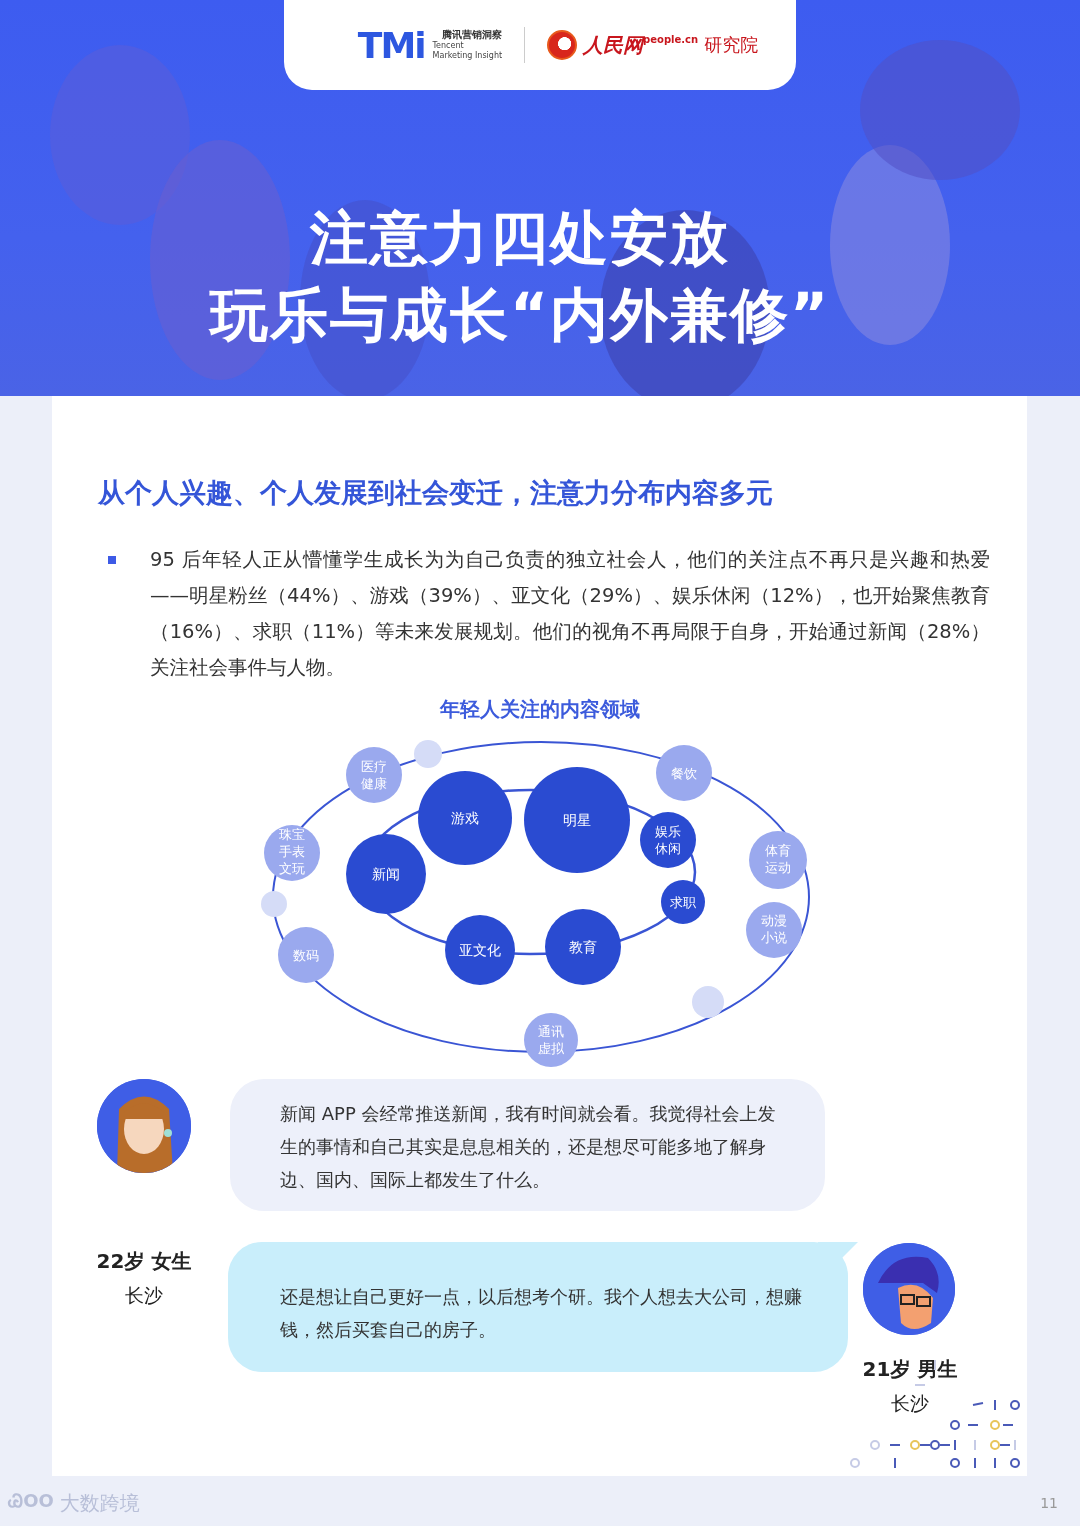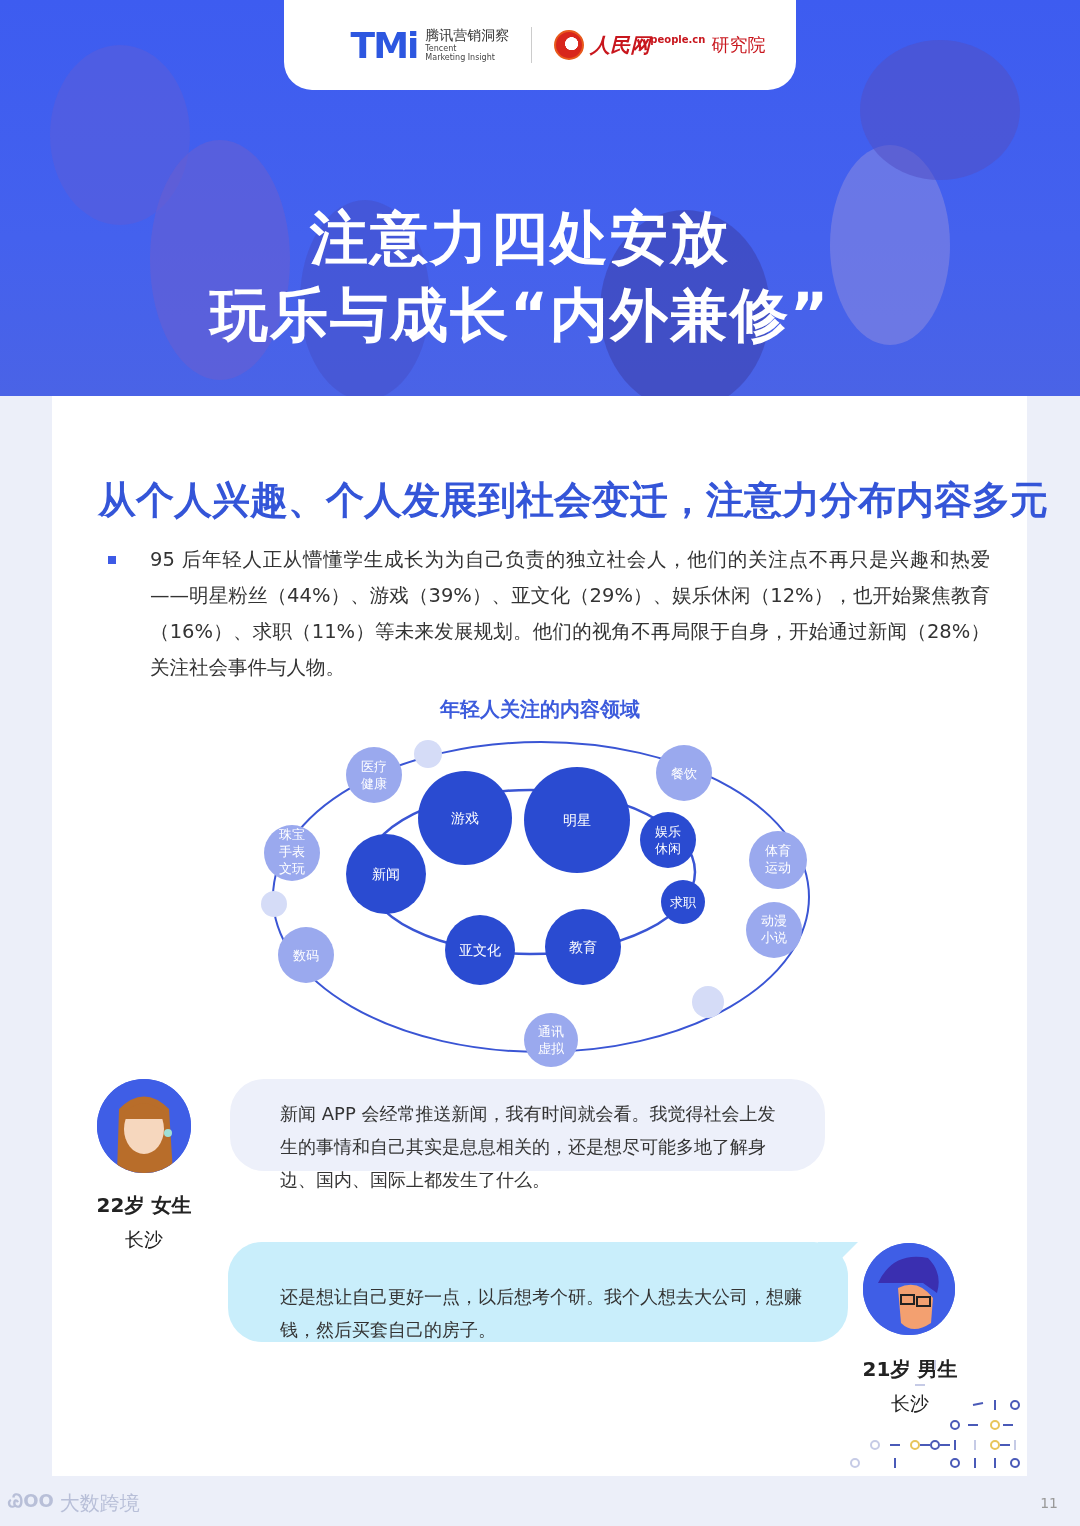--- a/index.html
+++ b/index.html
@@ -17,21 +17,21 @@
   .hero .figure { position:absolute; border-radius:50%; opacity:.55; }
   .logo-card {
     position:absolute; left:284px; top:-20px; width:512px; height:110px;
     background:#fff; border-radius:0 0 28px 28px;
     display:flex; align-items:center; justify-content:center; gap:22px;
     padding-top:20px;
   }
   .tmi { display:flex; align-items:center; gap:8px;margin-left:36px; }
   .tmi-mark { font-family:"DejaVu Sans",sans-serif; font-weight:bold; font-size:36px; color:#2d57e0; letter-spacing:-2px; position:relative; }
   .tmi-text { display:flex; flex-direction:column; font-size:8px; color:#444; line-height:1.2; }
-  .tmi-text .cn { font-size:14px; font-weight:normal; color:#333; }
+  .tmi-text .cn { font-size:10px; font-weight:bold; color:#333;text-align:right; }
   .logo-divider { width:1px; height:36px; background:#ccc; }
   .people { display:flex; align-items:center; gap:6px; }
   .people-icon { width:30px; height:30px; border-radius:50%; background:radial-gradient(circle at 60% 45%, #fff 0 30%, #d8261c 32% 100%); border:2px solid #e8591c; }
   .people-text { display:flex; flex-direction:row; line-height:1; }
   .people-text .brand { font-family:"DejaVu Serif",serif; font-style:italic; font-size:20px; color:#c8161d; font-weight:bold; }
   .people-text .url { font-size:10px; color:#c8161d; font-weight:bold; }
   .people .inst { font-size:18px; color:#c8161d; margin-left:0; }
 
   .section-tag {
     position:absolute; left:340px; top:143px; font-size:28px; color:#fff;
@@ -43,51 +43,51 @@
     color:#fff; font-weight:bold; font-size:58px; letter-spacing:2px;
   }
   .hero-title.l1 { top:200px; }
   .hero-title.l2 { top:277px; }
 
   .card {
     position:absolute; left:52px; top:396px; width:975px; height:1080px;
     background:#fff;
   }
   .sub-heading {
-    position:absolute; left:98px; top:475px; font-size:38px; font-weight:bold; color:#3455d8;
+    position:absolute; left:98px; top:475px; font-size:27px; font-weight:bold; color:#3455d8;
   }
   .bullet {
     position:absolute; left:108px; top:556px; width:8px; height:8px; background:#3d5ae6;
   }
   .body-text {
     position:absolute; left:150px; top:542px; width:840px;
     font-size:19.5px; line-height:36px; color:#333; text-align:justify;
   }
   .chart-title {
     position:absolute; left:0; width:1080px; top:696px; text-align:center;
     font-size:20px; font-weight:bold; color:#3c5bdc;
   }
   svg.diagram { position:absolute; left:0; top:0; }
 
   .bubble {
     position:absolute; border-radius:34px;
     font-size:18px; line-height:33px; color:#333;
   }
-  .bubble.b1 { left:230px; top:1079px; width:595px; height:92px; background:#edf0fa; padding:18px 40px 0 50px; }
-  .bubble.b2 { left:228px; top:1242px; width:620px; height:100px; background:#c9eefb; padding:38px 40px 0 52px; }
+  .bubble.b1 { left:230px; top:1079px; width:595px; height:132px; background:#edf0fa; padding:18px 40px 0 50px; }
+  .bubble.b2 { left:228px; top:1242px; width:620px; height:130px; background:#c9eefb; padding:38px 40px 0 52px; }
   .bubble.b2::after {
     content:""; position:absolute; right:-10px; top:0; width:40px; height:40px;
     background:#c9eefb; clip-path:polygon(0 0,100% 0,0 100%);
   }
   .avatar { position:absolute; border-radius:50%; overflow:hidden; }
   .avatar.a1 { left:97px; top:1079px; width:94px; height:94px; background:#3f5ee6; }
   .avatar.a2 { left:863px; top:1243px; width:92px; height:92px; background:#3f5ee6; }
   .person-label { position:absolute; text-align:center; font-weight:bold; color:#222; font-size:20px; line-height:34px; }
   .person-label .city { font-weight:normal; font-size:19px; }
-  .pl1 { left:88px; top:1188px; width:112px;text-align:center; }
+  .pl1 { left:88px; top:1244px; width:112px;text-align:center; }
   .pl2 { left:855px; top:1352px; width:110px; }
 
   .dots { position:absolute; left:840px; top:1350px; }
   .footer-logo { position:absolute; left:8px; top:1490px; font-size:20px; color:#b8bfd8; display:flex; align-items:flex-start; gap:6px; }
   .footer-logo .mark { font-weight:bold; font-size:18px; }
   .page-num { position:absolute; right:22px; top:1495px; font-size:14px; color:#999; }
 </style>
 </head>
 <body>
 

